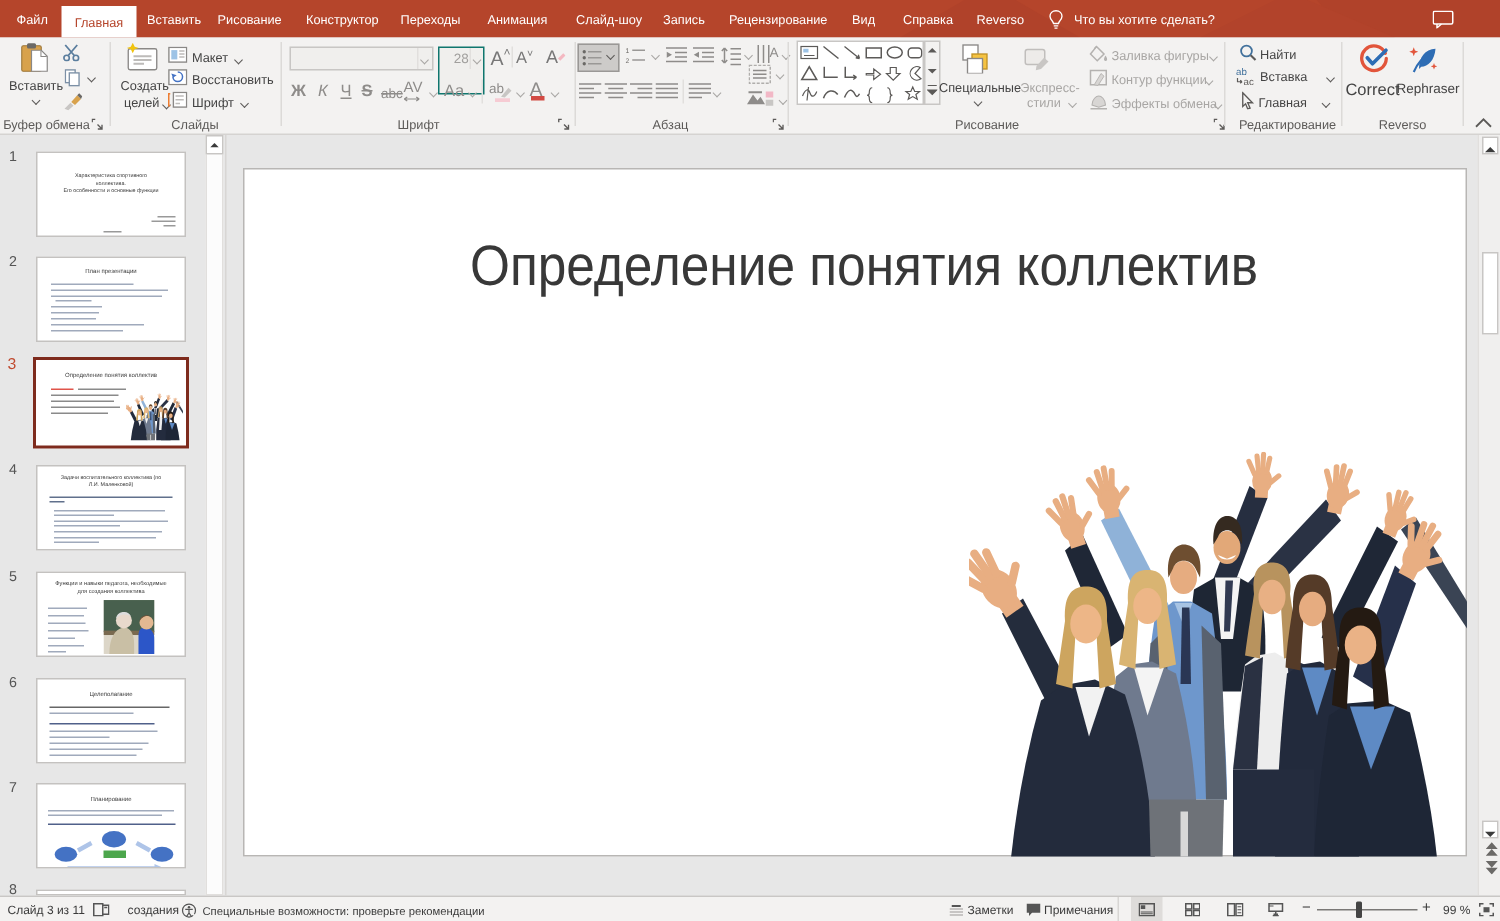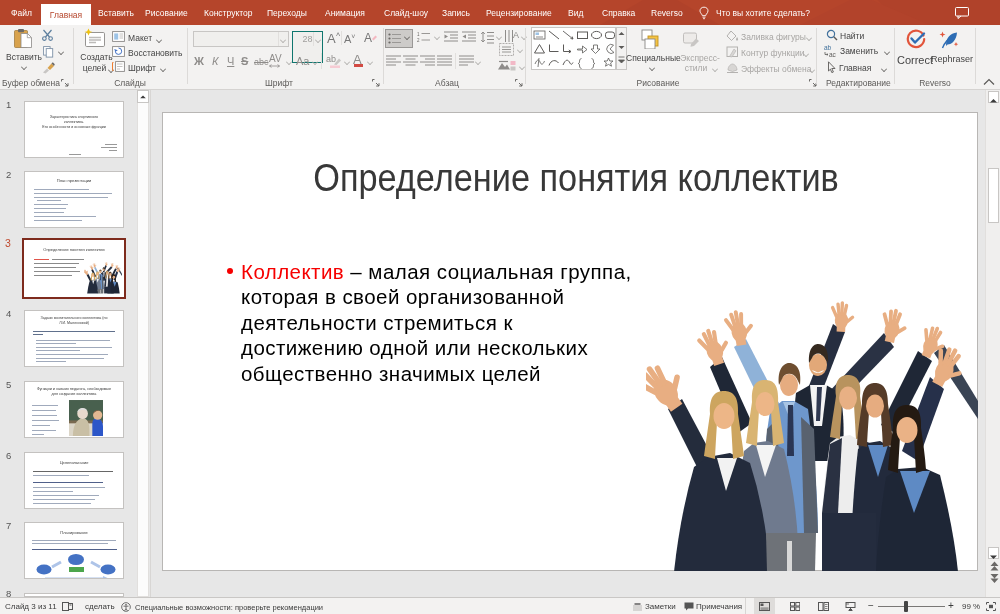--- a/index.html
+++ b/index.html
@@ -315,21 +315,21 @@
 <svg class="abs" style="left:826px;top:4px" width="12" height="12" viewBox="0 0 12 12">
       <circle cx="5" cy="5" r="3.6" fill="none" stroke="#41719C" stroke-width="1.2"></circle>
       <path d="M7.8 7.8 L11 11" stroke="#5C5A58" stroke-width="1.4"></path>
     </svg>
 <div class="rtext" style="left:840px;top:6px">Найти</div>
 <svg class="abs" style="left:824px;top:19px" width="14" height="13" viewBox="0 0 14 13">
       <text x="0" y="6" font-size="6.5" fill="#41719C" font-family="Liberation Sans">ab</text>
       <text x="5" y="12.5" font-size="6.5" fill="#5C5A58" font-family="Liberation Sans">ac</text>
       <path d="M1 8 L1 10.5 L4 10.5 M4 10.5 L2.8 9.5 M4 10.5 L2.8 11.5" stroke="#5C5A58" stroke-width="0.8" fill="none"></path>
     </svg>
-<div class="rtext" style="left:840px;top:20.5px">Заменить</div>
+<div class="rtext" style="left:840px;top:20.5px">Вставка</div>
 <div class="cart" style="left:884px;top:24px"></div>
 <svg class="abs" style="left:827px;top:36px" width="10" height="12" viewBox="0 0 10 12">
       <path d="M1.5 0.8 L8 7.5 L4.8 7.5 L6.4 11 L4.8 11.6 L3.4 8.2 L1.5 10 Z" fill="none" stroke="#5C5A58" stroke-width="0.9"></path>
     </svg>
 <div class="rtext" style="left:839px;top:37.5px">Главная</div>
 <div class="cart" style="left:881px;top:41px"></div>
 <div class="rlabel" style="left:826px;width:62px">Редактирование</div>
 <div class="rsep" style="left:894px"></div>
 
 <svg class="abs" style="left:906px;top:4px" width="20" height="20" viewBox="0 0 20 20">
@@ -468,21 +468,20 @@
   <div class="abs" style="left:137px;top:0;width:12px;height:13px;background:#fff;border:1px solid #C8C6C4"></div>
   <svg class="abs" style="left:139px;top:3px" width="8" height="8" viewBox="0 0 9 10">
       <path d="M1 6.5 L4.5 3 L8 6.5 Z" fill="#3B3B3B"></path>
     </svg>
   <div class="abs" style="left:150px;top:0;width:1px;height:507px;background:#D8D6D4"></div>
 </div>
 
 <div class="abs" id="editor">
   <div id="slide">
     <div id="stitle">Определение понятия коллектив</div>
-    <div id="sbody"><span class="bullet" style="width:6px;height:6px;border-radius:50%;background:#F60000;top:9px"></span><span class="red">Коллектив</span> – малая социальная группа,<br>которая в своей организованной<br>деятельности стремиться к<br>достижению одной или нескольких<br>общественно значимых целей</div>
     <div id="people" class="abs" style="left:483px;top:188px;width:332px;height:270px;overflow:hidden;">
       <svg width="332" height="271" viewBox="0 0 332 271">
       <defs>
         <g id="hand">
           <rect x="-4.5" y="-3" width="9" height="6" fill="#E8AE82"></rect>
           <ellipse cx="0" cy="-9" rx="7" ry="9" fill="#E8AE82"></ellipse>
           <g stroke="#E8AE82" stroke-width="3.6" stroke-linecap="round">
             <path d="M-5.5 -13 L-10 -22"></path>
             <path d="M-2.8 -15 L-4.5 -26"></path>
             <path d="M0 -15.5 L0 -27.5"></path>
@@ -575,21 +574,21 @@
     </svg>
 </div>
 
 <div class="abs" id="status">
   <span class="st" style="left:5px">Слайд 3 из 11</span>
   <svg class="abs" style="left:62px;top:4px" width="11" height="9" viewBox="0 0 11 9">
       <rect x="0.5" y="0.5" width="6" height="8" fill="none" stroke="#555"></rect>
       <rect x="6.5" y="1.5" width="4" height="6" fill="#F3F2F1" stroke="#555"></rect>
       <path d="M7.5 3 L9.5 3" stroke="#555"></path>
     </svg>
-  <span class="st" style="left:85px">сделать</span>
+  <span class="st" style="left:85px">создания</span>
   <svg class="abs" style="left:121px;top:3.5px" width="10" height="10" viewBox="0 0 12 12">
       <circle cx="6" cy="6" r="5.2" fill="none" stroke="#555"></circle>
       <circle cx="6" cy="3.4" r="1" fill="#555"></circle>
       <path d="M3 5 L9 5 M6 5 L6 8 M6 8 L4.2 10.5 M6 8 L7.8 10.5" stroke="#555" fill="none"></path>
       <path d="M8.5 8 L11.8 11.5" stroke="#F3F2F1" stroke-width="1.4"></path>
     </svg>
   <span class="st" style="left:135px;font-size:7.5px;top:4.5px">Специальные возможности: проверьте рекомендации</span>
   <svg class="abs" style="left:633px;top:4px" width="9" height="9" viewBox="0 0 9 9">
       <path d="M1.5 2 L7.5 2" stroke="#555" stroke-width="1.4"></path>
       <path d="M0 4 L9 4 M0 6 L9 6 M0 8 L9 8" stroke="#B9B7B5"></path>

